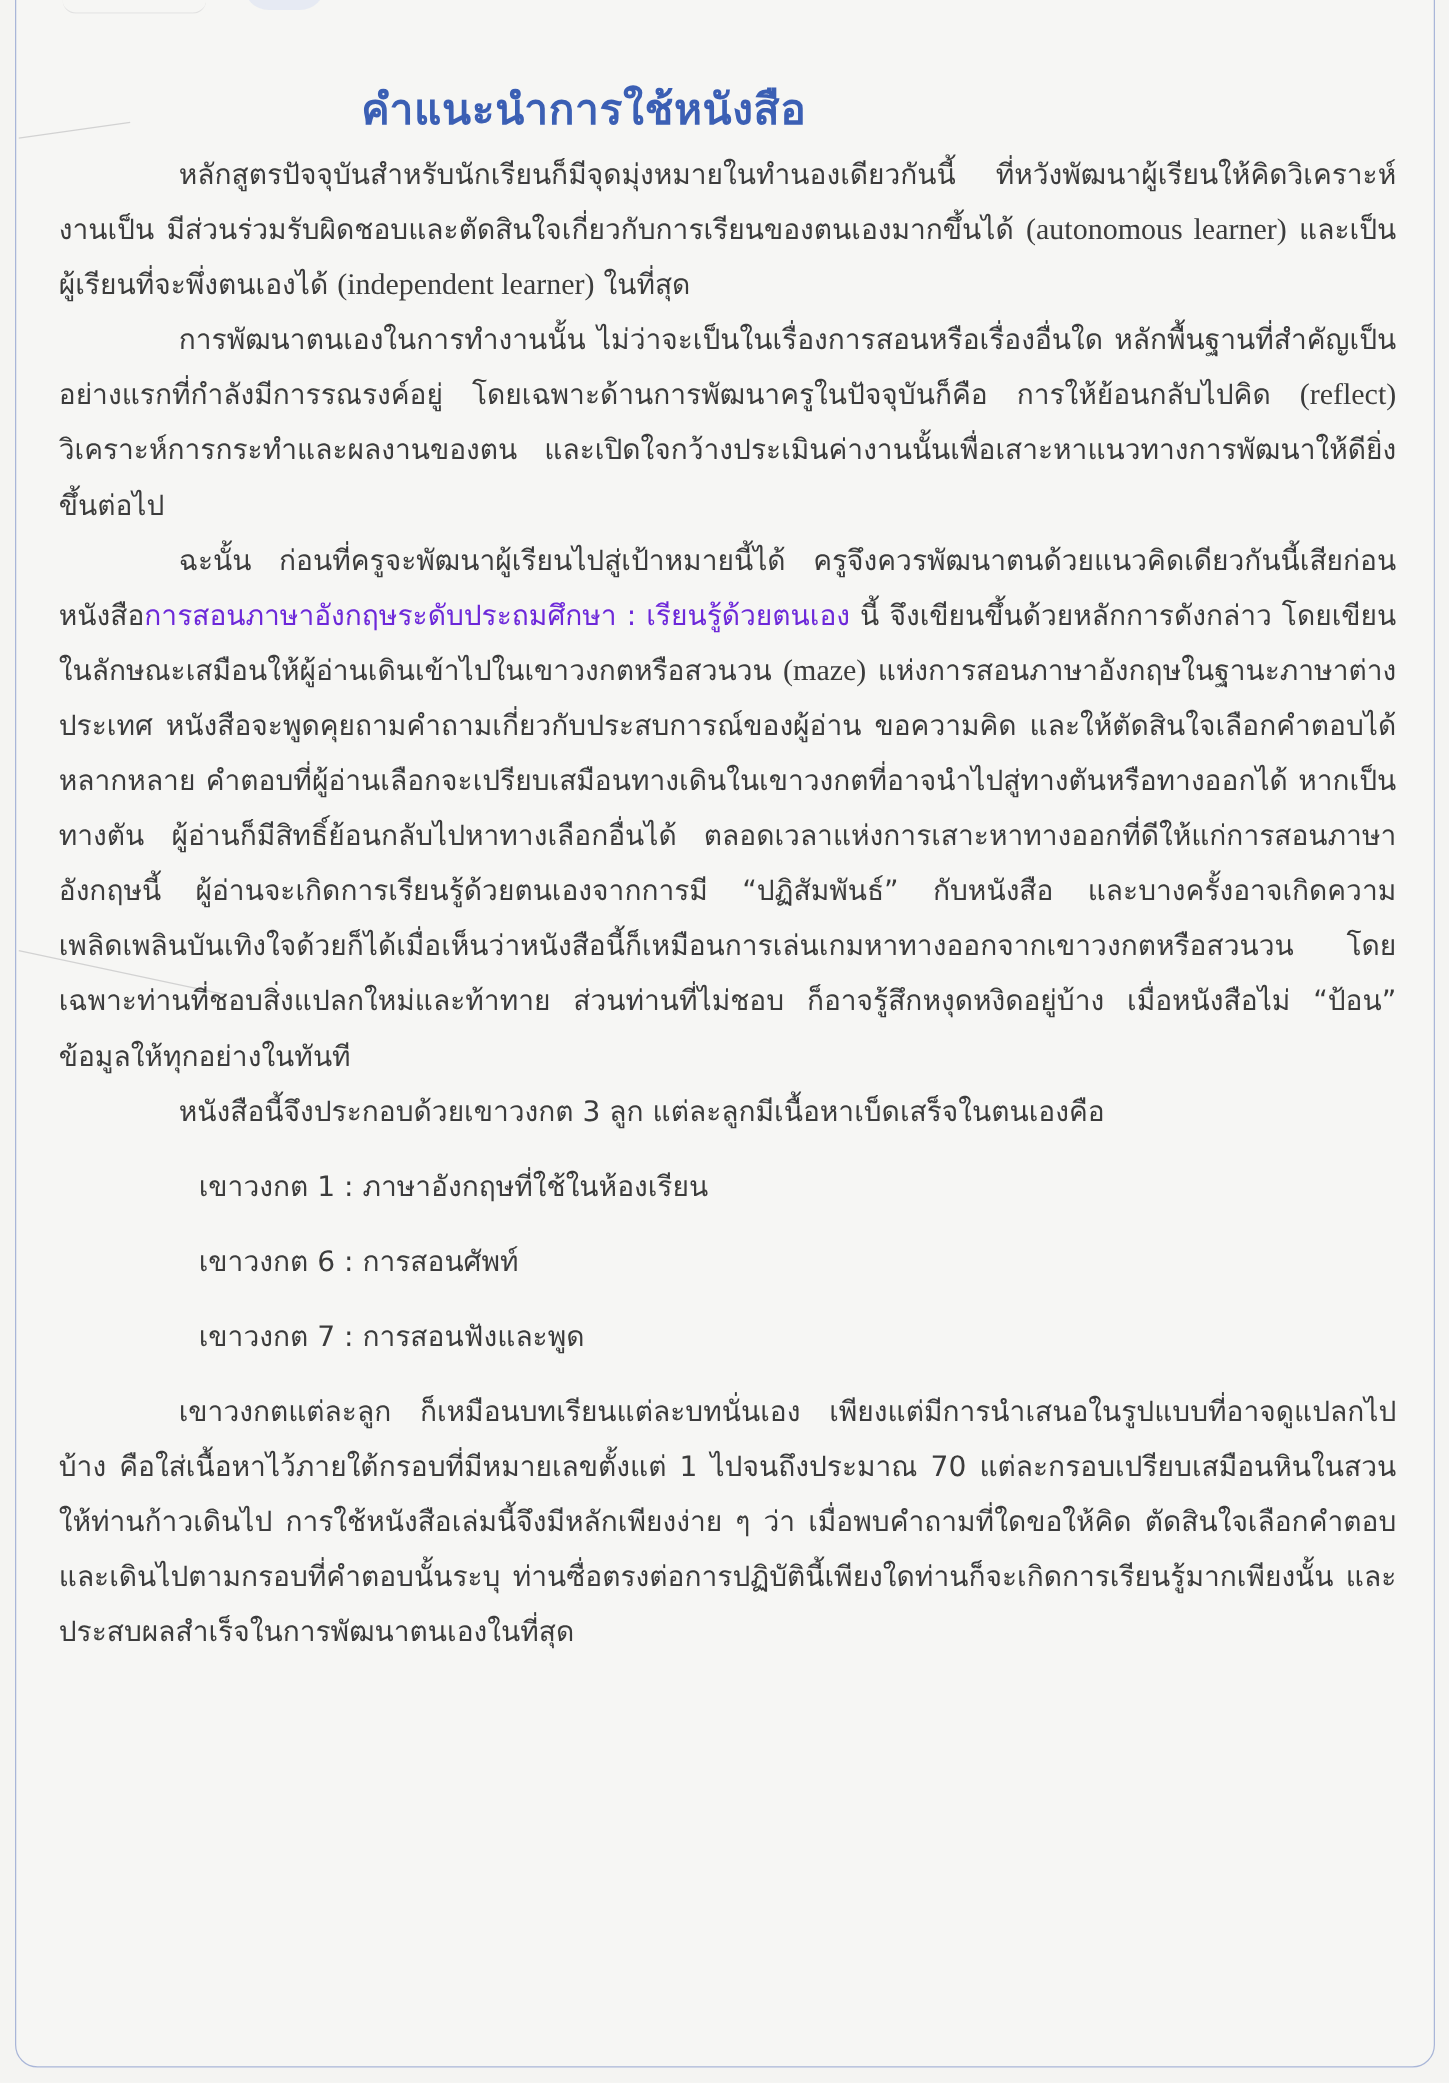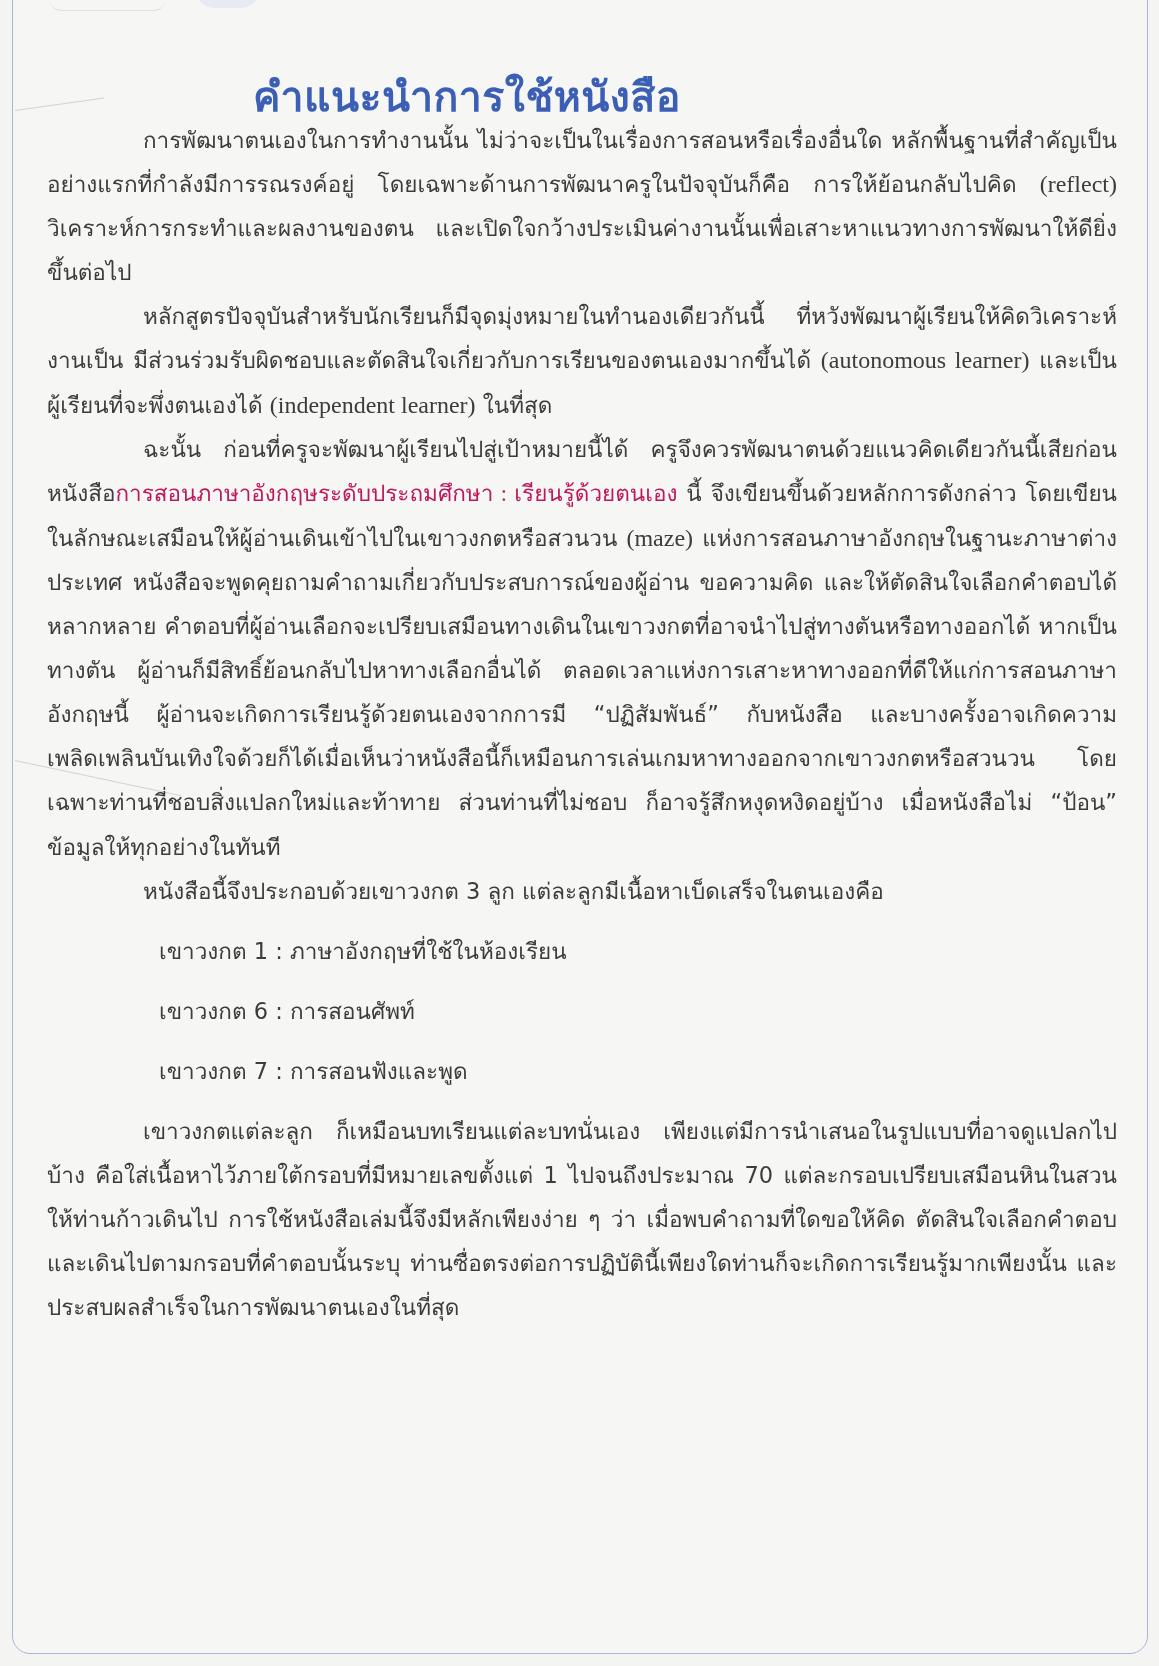--- a/index.html
+++ b/index.html
@@ -46,21 +46,21 @@
       border-radius: 0 0 14px 14px;
     }
     .title {
       position: absolute;
       top: 37px;
       left: 0;
       width: 934px;
       text-align: center;
       font-family: "DejaVu Sans", sans-serif;
       font-weight: bold;
-      font-size: 41px;
+      font-size: 34px;
       color: #3b5fb4;
       letter-spacing: 0.5px;
     }
     .body-text {
       position: absolute;
       left: 47px;
       top: 118px;
       width: 1070px;
       font-family: "DejaVu Sans", sans-serif;
       font-size: 22.5px;
@@ -69,22 +69,21 @@
     }
     .para {
       margin: 0;
       text-align: justify;
       text-align-last: left;
     }
     .indent {
       text-indent: 96px;
     }
     .book-title {
-      color: #be185d;
-      font-family: Liberation Serif, serif;
+      color: #6d28d9;
     }
     .en {
       font-family: "Liberation Serif", serif;
       font-size: 24px;
     }
     .maze-list {
       margin: 0;
       padding-left: 96px;
       list-style: none;
     }
@@ -104,23 +103,23 @@
 <div class="page-frame"></div>
 <div class="top-shadow"></div>
 <div class="top-decoration"></div>
 
 <div class="scratch" style="left:15px; top:110px; width:90px; transform:rotate(-8deg);"></div>
 <div class="scratch" style="left:15px; top:760px; width:170px; transform:rotate(12deg);"></div>
 
 <h1 class="title">คำแนะนำการใช้หนังสือ</h1>
 
 <div class="body-text">
+  <p class="para indent"><span>หลักสูตรปัจจุบันสำหรับนักเรียนก็มีจุดมุ่งหมายในทำนองเดียวกันนี้ ที่หวังพัฒนาผู้เรียนให้คิดวิเคราะห์งานเป็น  มีส่วนร่วมรับผิดชอบและตัดสินใจเกี่ยวกับการเรียนของตนเองมากขึ้นได้ </span><span class="en">(autonomous learner)</span><span> และเป็นผู้เรียนที่จะพึ่งตนเองได้ </span><span class="en">(independent learner)</span><span>  ในที่สุด</span></p>
+
   <p class="para indent"><span>การพัฒนาตนเองในการทำงานนั้น ไม่ว่าจะเป็นในเรื่องการสอนหรือเรื่องอื่นใด หลักพื้นฐานที่สำคัญเป็นอย่างแรกที่กำลังมีการรณรงค์อยู่ โดยเฉพาะด้านการพัฒนาครูในปัจจุบันก็คือ การให้ย้อนกลับไปคิด </span><span class="en">(reflect)</span><span> วิเคราะห์การกระทำและผลงานของตน และเปิดใจกว้างประเมินค่างานนั้นเพื่อเสาะหาแนวทางการพัฒนาให้ดียิ่งขึ้นต่อไป</span></p>
-
-  <p class="para indent"><span>หลักสูตรปัจจุบันสำหรับนักเรียนก็มีจุดมุ่งหมายในทำนองเดียวกันนี้ ที่หวังพัฒนาผู้เรียนให้คิดวิเคราะห์งานเป็น  มีส่วนร่วมรับผิดชอบและตัดสินใจเกี่ยวกับการเรียนของตนเองมากขึ้นได้ </span><span class="en">(autonomous learner)</span><span> และเป็นผู้เรียนที่จะพึ่งตนเองได้ </span><span class="en">(independent learner)</span><span>  ในที่สุด</span></p>
 
   <p class="para indent"><span>ฉะนั้น ก่อนที่ครูจะพัฒนาผู้เรียนไปสู่เป้าหมายนี้ได้ ครูจึงควรพัฒนาตนด้วยแนวคิดเดียวกันนี้เสียก่อน หนังสือ</span><span class="book-title">การสอนภาษาอังกฤษระดับประถมศึกษา : เรียนรู้ด้วยตนเอง</span><span> นี้ จึงเขียนขึ้นด้วยหลักการดังกล่าว โดยเขียนในลักษณะเสมือนให้ผู้อ่านเดินเข้าไปในเขาวงกตหรือสวนวน </span><span class="en">(maze)</span><span> แห่งการสอนภาษาอังกฤษในฐานะภาษาต่างประเทศ  หนังสือจะพูดคุยถามคำถามเกี่ยวกับประสบการณ์ของผู้อ่าน ขอความคิด และให้ตัดสินใจเลือกคำตอบได้หลากหลาย คำตอบที่ผู้อ่านเลือกจะเปรียบเสมือนทางเดินในเขาวงกตที่อาจนำไปสู่ทางตันหรือทางออกได้  หากเป็นทางตัน  ผู้อ่านก็มีสิทธิ์ย้อนกลับไปหาทางเลือกอื่นได้  ตลอดเวลาแห่งการเสาะหาทางออกที่ดีให้แก่การสอนภาษาอังกฤษนี้ ผู้อ่านจะเกิดการเรียนรู้ด้วยตนเองจากการมี  “ปฏิสัมพันธ์”  กับหนังสือ  และบางครั้งอาจเกิดความเพลิดเพลินบันเทิงใจด้วยก็ได้เมื่อเห็นว่าหนังสือนี้ก็เหมือนการเล่นเกมหาทางออกจากเขาวงกตหรือสวนวน โดยเฉพาะท่านที่ชอบสิ่งแปลกใหม่และท้าทาย ส่วนท่านที่ไม่ชอบ ก็อาจรู้สึกหงุดหงิดอยู่บ้าง เมื่อหนังสือไม่ “ป้อน” ข้อมูลให้ทุกอย่างในทันที</span></p>
 
   <p class="para indent">หนังสือนี้จึงประกอบด้วยเขาวงกต 3 ลูก แต่ละลูกมีเนื้อหาเบ็ดเสร็จในตนเองคือ</p>
 
   <ul class="maze-list">
     <li>เขาวงกต 1 : ภาษาอังกฤษที่ใช้ในห้องเรียน</li>
     <li>เขาวงกต 6 : การสอนศัพท์</li>
     <li>เขาวงกต 7 : การสอนฟังและพูด</li>
   </ul>

